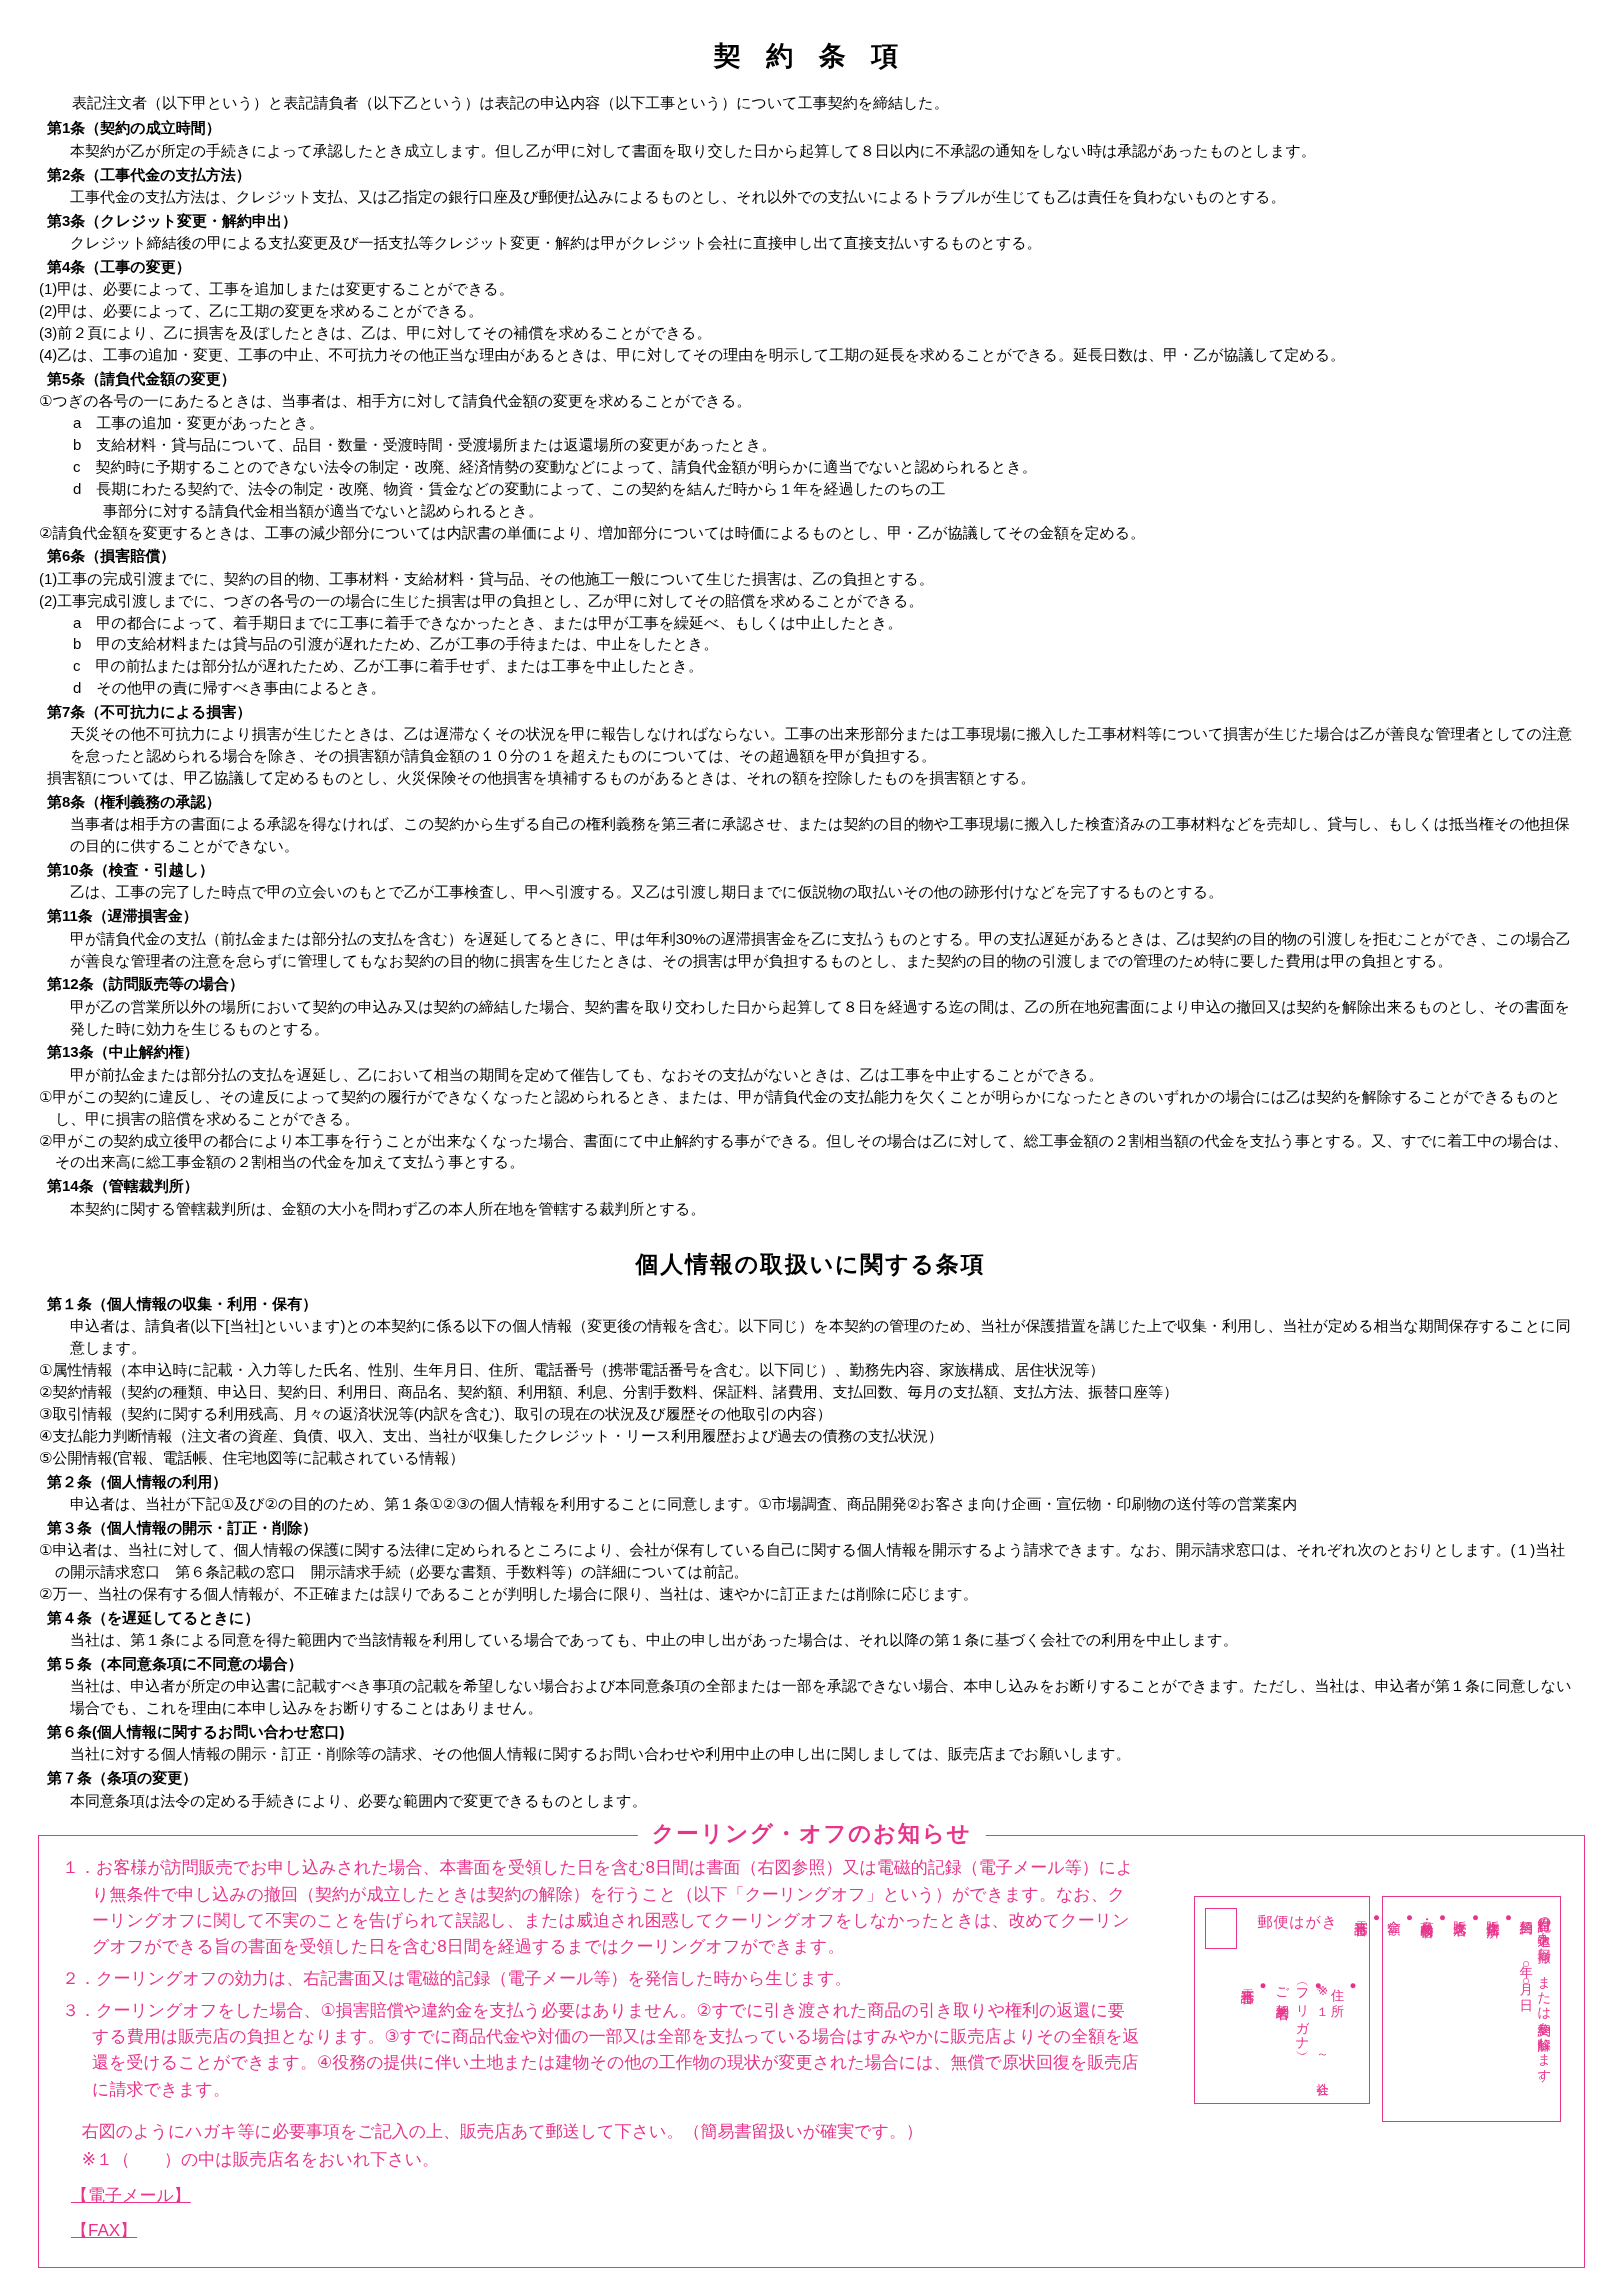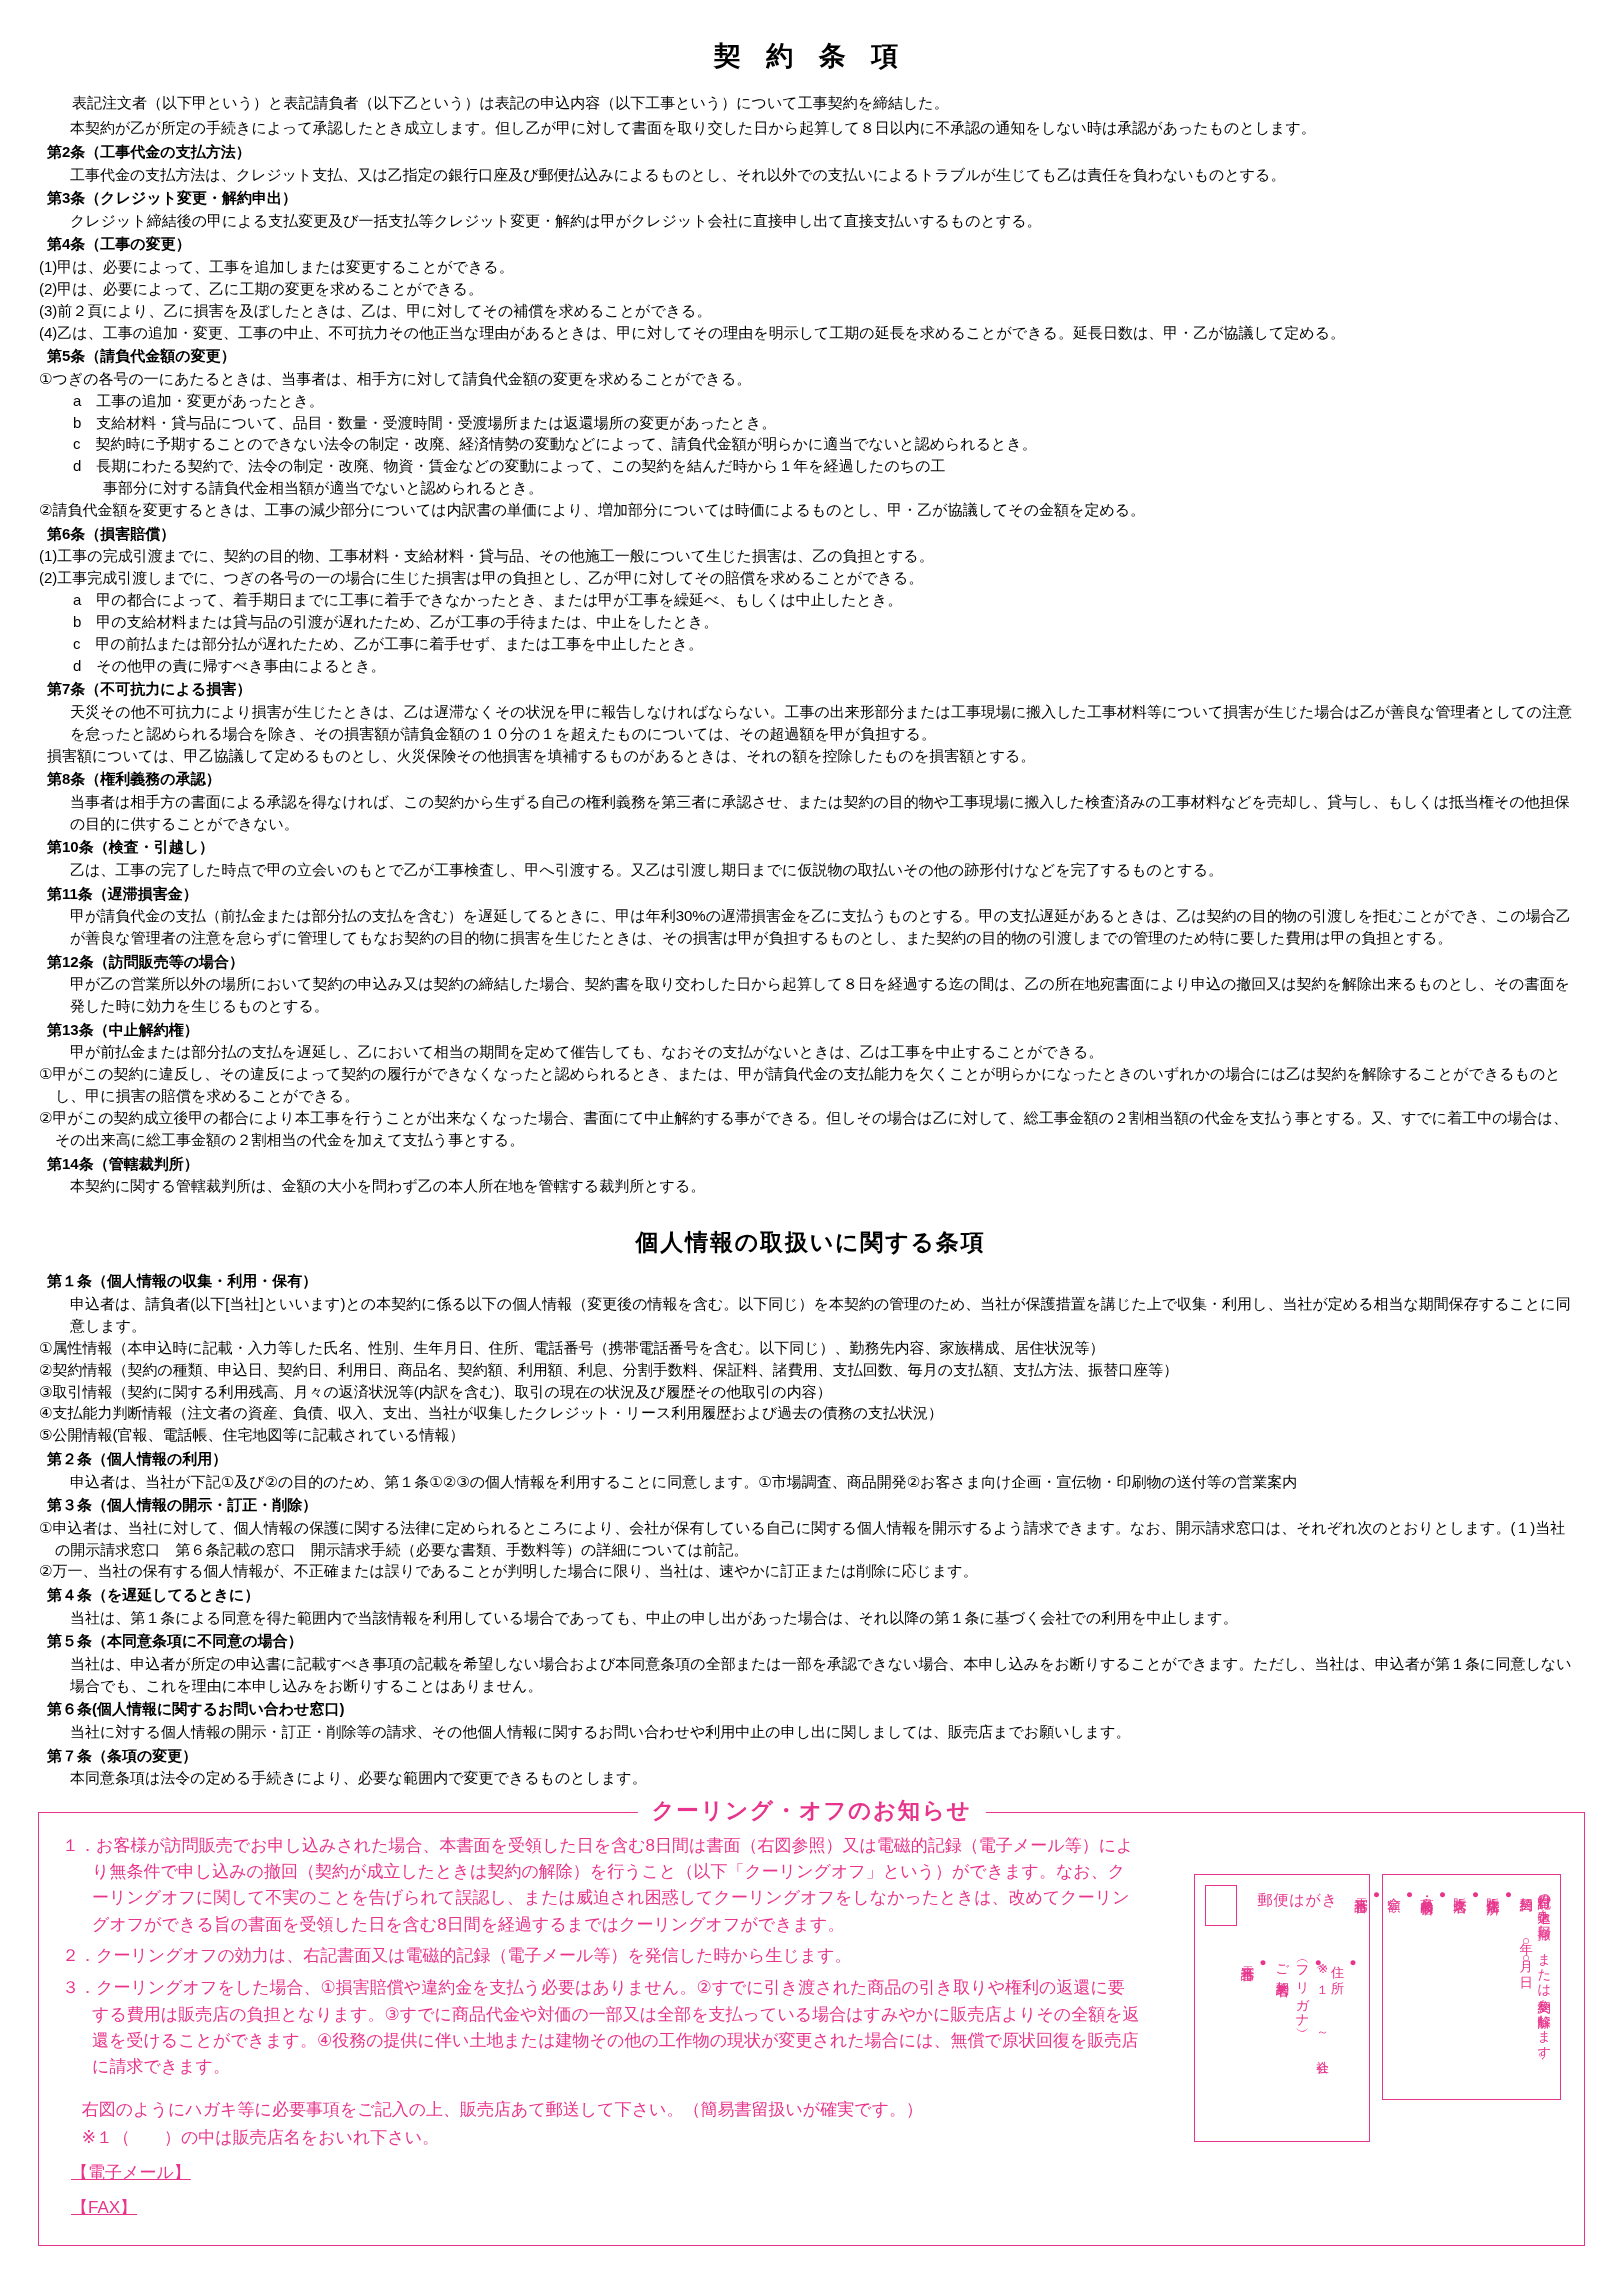--- a/index.html
+++ b/index.html
@@ -149,21 +149,21 @@
   .card-area {
     flex: 0 0 auto;
     display: flex;
     gap: 12.5px;
     align-items: flex-start;
     padding-top: 41px;
   }
   .postcard {
     border: 1.8px solid #e8348c;
     width: 176px;
-    height: 268px;
+    height: 208px;
     position: relative;
     box-sizing: border-box;
     color: #e8348c;
     margin-left: 38px;
   }
   .postcard .stamp {
     position: absolute;
     left: 10.7px;
     top: 10.7px;
     width: 30px;
@@ -239,20 +239,21 @@
 <body>
 
 <div class="page">
 
   <div class="doc-title">契 約 条 項</div>
 
   <div class="body-wrap">
     <p class="lead">表記注文者（以下甲という）と表記請負者（以下乙という）は表記の申込内容（以下工事という）について工事契約を締結した。</p>
 
     <div class="article">
+      <div class="art-head">第1条（契約の成立時間）</div>
       <div class="art-body">本契約が乙が所定の手続きによって承認したとき成立します。但し乙が甲に対して書面を取り交した日から起算して８日以内に不承認の通知をしない時は承認があったものとします。</div>
     </div>
 
     <div class="article">
       <div class="art-head">第2条（工事代金の支払方法）</div>
       <div class="art-body">工事代金の支払方法は、クレジット支払、又は乙指定の銀行口座及び郵便払込みによるものとし、それ以外での支払いによるトラブルが生じても乙は責任を負わないものとする。</div>
     </div>
 
     <div class="article">
       <div class="art-head">第3条（クレジット変更・解約申出）</div>

